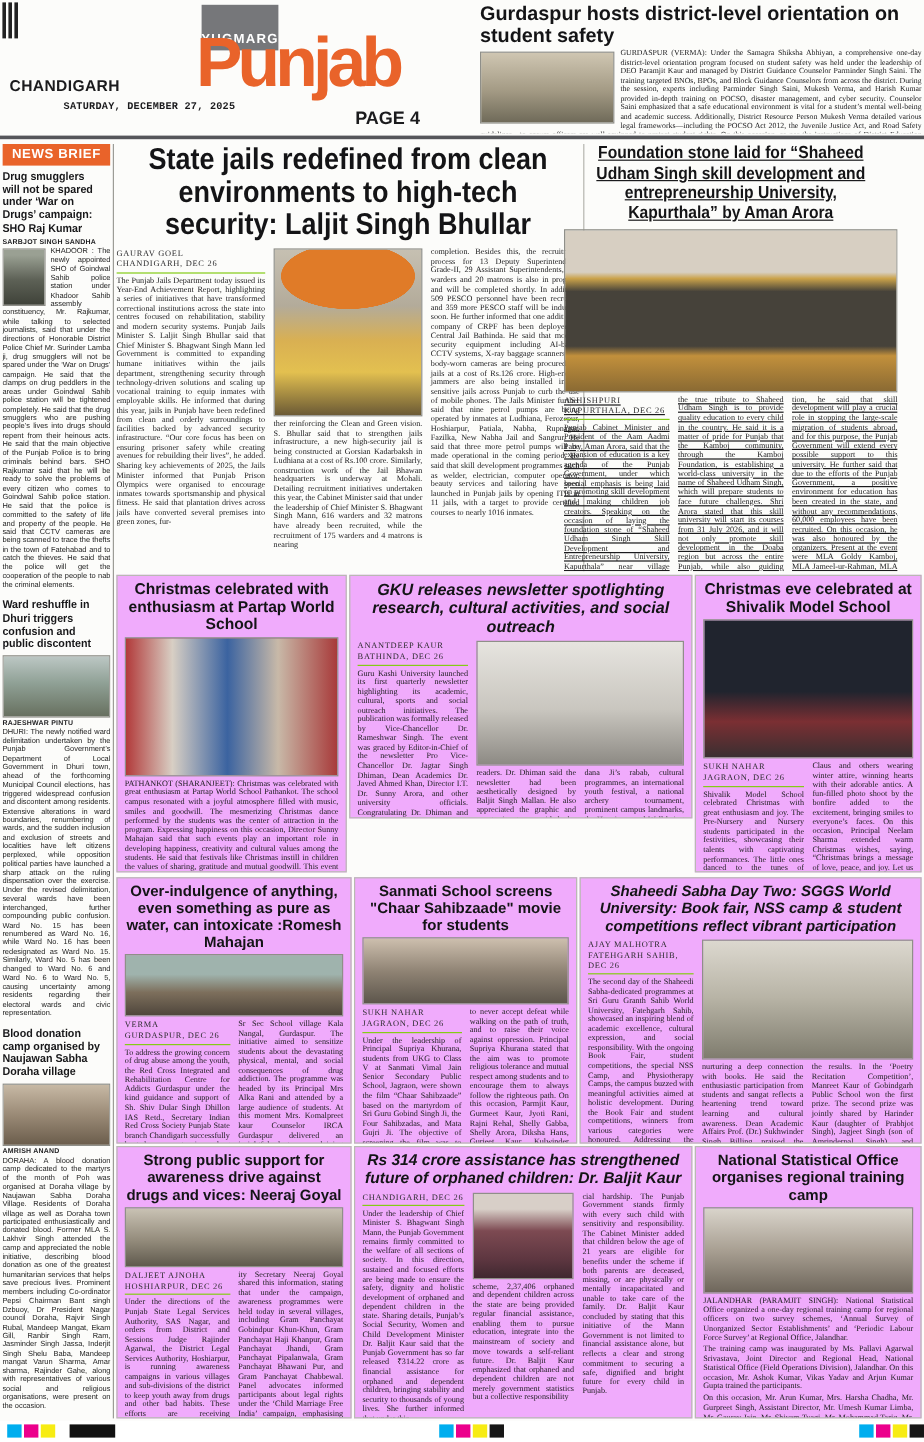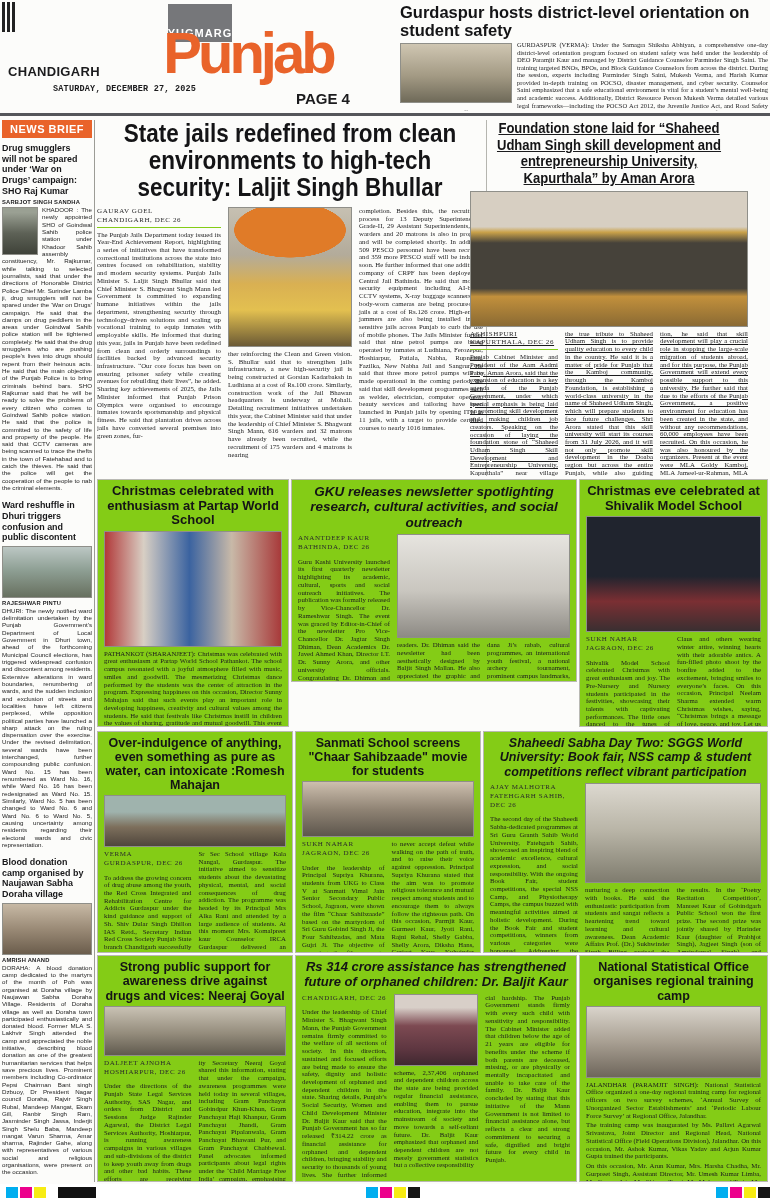--- a/index.html
+++ b/index.html
@@ -24,21 +24,21 @@
   h2,h3{margin:0;padding:0;}
   .hl{font-family:"Liberation Sans",sans-serif;font-weight:800;text-align:center;color:#141416;}
   .hl-cond{transform:scaleX(.9);transform-origin:center top;}
   .hl-it{font-style:italic;}
   .byl{font-size:7px;letter-spacing:.6px;text-transform:uppercase;line-height:1.25;
        border-bottom:1px solid #84cc16;padding-bottom:2px;margin-bottom:3px;color:#2a2a2c;}
   .bt{font-size:6.8px;line-height:1.14;text-align:justify;}
   .cols{display:flex;gap:7px;}
   .cols>div{flex:1;min-width:0;}
   .photo{border:1px solid #8f8f89;box-sizing:border-box;}
-  .boxed{border:1px solid #b9b9b3;box-sizing:border-box;padding:4px 6px;overflow:hidden;background:#84cc16;}
+  .boxed{border:1px solid #b9b9b3;box-sizing:border-box;padding:4px 6px;overflow:hidden;background:#f0abfc;}
   .sect{position:absolute;overflow:hidden;box-sizing:border-box;}
   .vrule{position:absolute;left:94px;top:120px;width:1px;height:1062px;background:#9c9c96;}
   .vrule2{position:absolute;left:486px;top:120px;width:1px;height:356px;background:#b5b5af;}
   
   .gurd{position:absolute;left:400px;top:3px;width:368px;height:108px;overflow:hidden;}
   .gurd h2{font-size:16.5px;line-height:1.1;margin-bottom:2px;text-align:left;}
   .gurd .photo{float:left;width:112px;height:60px;margin:2px 5px 1px 0;}
   .gurd p{margin:0;font-size:6.5px;line-height:1.16;text-align:justify;}
   
   .rail{position:absolute;left:2px;top:120px;width:90px;height:1062px;overflow:hidden;

